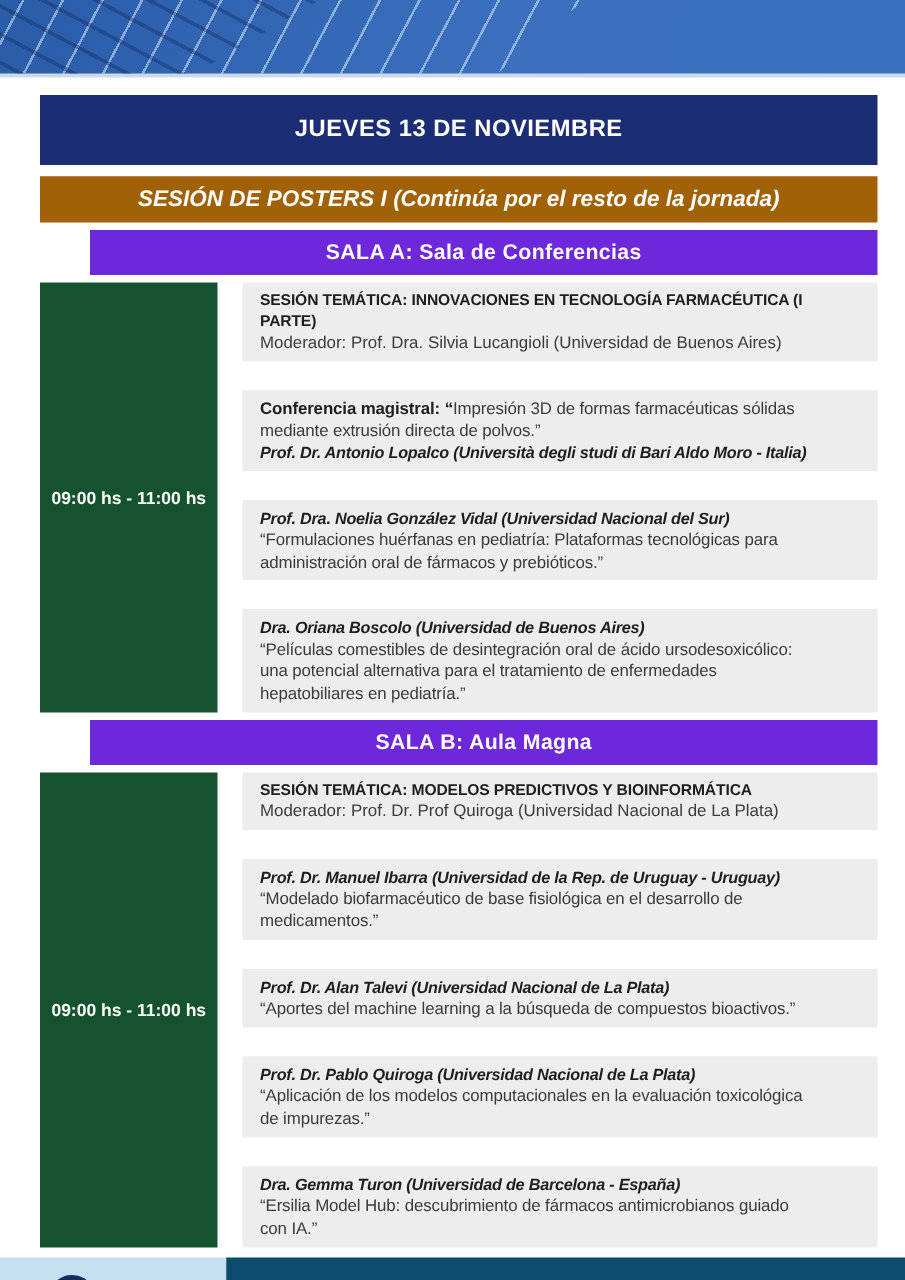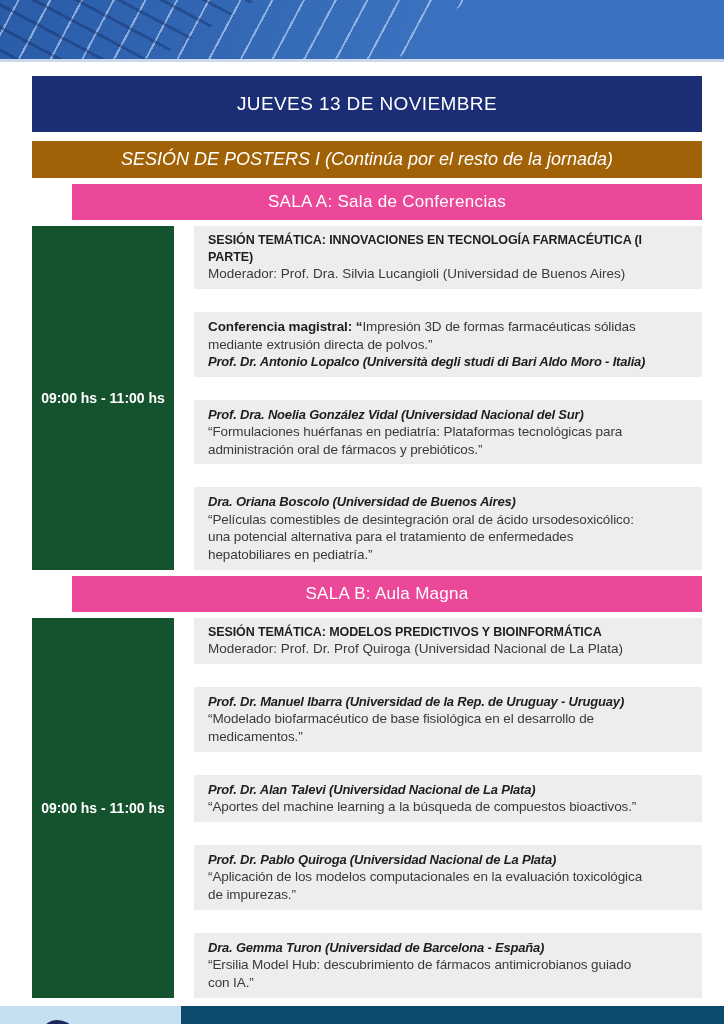--- a/index.html
+++ b/index.html
@@ -14,24 +14,24 @@
   .hero::before { content:""; position:absolute; inset:-30px;
     background:repeating-linear-gradient(118deg, rgba(215,232,255,.55) 0 2px, transparent 2px 28px);
     clip-path:polygon(0 0,68% 0,50% 100%,0 100%); }
   .hero::after { content:""; position:absolute; inset:-10px;
     background:repeating-linear-gradient(28deg, rgba(18,38,92,.38) 0 3px, transparent 3px 20px);
     clip-path:polygon(0 0,38% 0,20% 100%,0 100%); }
 
   .content { margin:0 22px 0 32px; }
 
   .banner { display:flex; align-items:center; justify-content:center;
-    color:#ffffff; font-weight:400; text-align:right; }
+    color:#ffffff; font-weight:700; text-align:right; }
   .banner.navy { height:56px; margin-top:14px; background:#1b2d74; font-size:19px; letter-spacing:.4px; }
   .banner.slate { height:37px; margin-top:9px; background:#a16207; font-style:italic; font-size:18px; }
-  .banner.sala { height:36px; margin-top:6px; background:#ec4899; font-size:17px; letter-spacing:.3px;margin-left:40px; }
+  .banner.sala { height:36px; margin-top:6px; background:#6d28d9; font-size:17px; letter-spacing:.3px;margin-left:40px; }
 
   .table { margin-top:6px; display:flex; gap:8px; }
   .time-col { width:142px; flex:0 0 142px; background:#14532d; color:#ffffff;
     display:flex; align-items:center; justify-content:center;
     font-weight:700; font-size:14px; text-align:center; }
   .rows { flex:1; display:flex; flex-direction:column; gap:23px;padding-left:12px; }
   .row { background:#ededed; padding:6px 14px; }
   .row p { line-height:1.32; }
   .stitle { font-weight:700; font-size:12.5px; color:#1e1e1e; letter-spacing:-0.1px; }
   .mod   { font-size:13.5px; color:#3a3a3a; }

